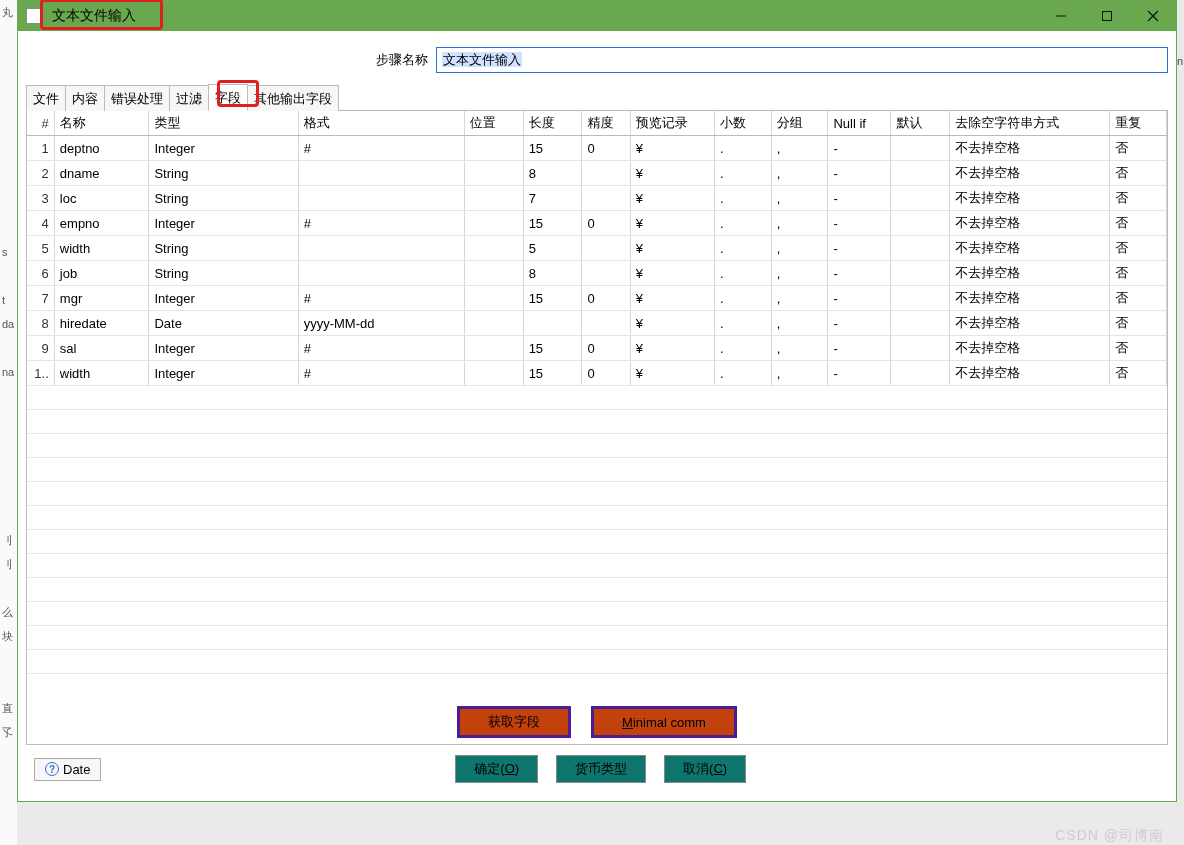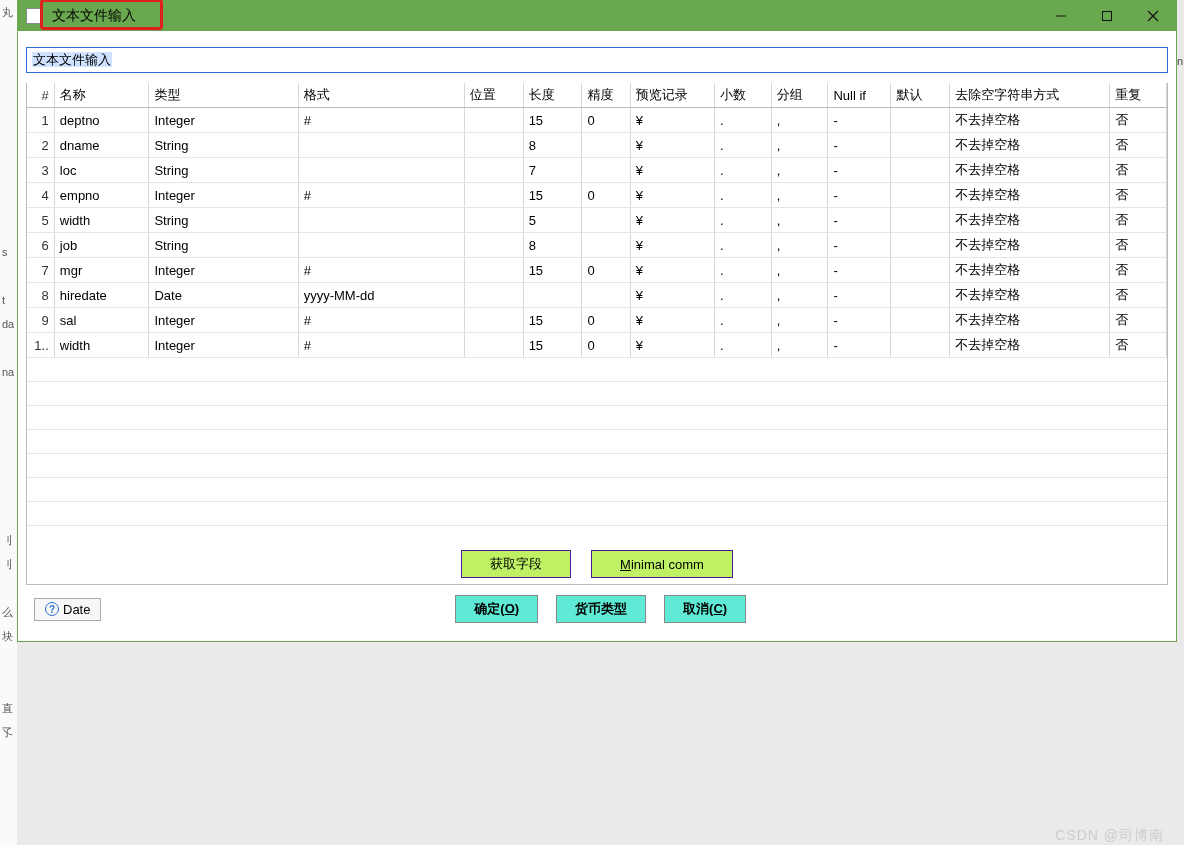--- a/index.html
+++ b/index.html
@@ -3,21 +3,21 @@
 <meta charset="utf-8">
 <style>
   * { box-sizing: border-box; font-family: "Microsoft YaHei", "Segoe UI", sans-serif; font-size: 13px; }
   html, body { margin:0; padding:0; width:1184px; height:845px; background:#f0f0f0; overflow:hidden; }
   .backdrop { position:absolute; left:0; top:0; width:1184px; height:845px; background:#eaeaea; }
   .strip { position:absolute; left:0; top:0; width:17px; height:845px; background:#fafafa; overflow:hidden;}
   .strip span { display:block; font-size:11px; color:#555; height:24px; line-height:24px; padding-left:2px; white-space:nowrap;}
   .right-strip { position:absolute; right:0; top:55px; width:7px; height:20px; font-size:11px; color:#444; }
 
   .window {
-    position:absolute; left:17px; top:0; width:1160px; height:642px;
+    position:absolute; left:17px; top:0; width:1160px; height:802px;
     background:#fff; border:1px solid #6aa84f; display:flex; flex-direction:column;
   }
 
   
   .titlebar { height:30px; background:#6aa84f; display:flex; align-items:center; color:#000; user-select:none;}
   .title-icon { width:16px; height:16px; margin:0 6px 0 8px; background:#fff; border:1px solid #888; }
   .title-text { padding:3px 8px 3px 4px; font-size:14px;}
   .title-highlight { position:absolute; left:22px; top:-2px; width:123px; height:31px; border:3px solid #e02020; border-radius:4px; pointer-events:none;}
   .winbtns { margin-left:auto; display:flex; height:100%;}
   .winbtn { width:46px; display:flex; align-items:center; justify-content:center; font-size:14px; color:#111;}
@@ -45,29 +45,29 @@
   .grid-fill { flex:1; position:relative; background:
      repeating-linear-gradient(to bottom, #fff 0, #fff 23px, #e5e5e5 23px, #e5e5e5 24px);
   }
   .grid-fill::before{
     content:""; position:absolute; inset:0;
     background:repeating-linear-gradient(to right, transparent 0, transparent 0);
   }
 
   
   .tabfooter { display:flex; justify-content:center; gap:20px; padding:10px 0 6px 0;}
-  .tabfooter button { padding:4px 28px; border:1px solid #4c1d95; background:#bef264; font-size:13px; }
+  .tabfooter button { padding:4px 28px; border:3px solid #4c1d95; background:#c2410c; font-size:13px; }
   .underline { text-decoration:underline; }
 
   
   .bottombar { display:flex; align-items:center; padding:10px 8px; }
   .help { display:flex; align-items:center; gap:4px; font-size:14px; border:1px solid #aaa; padding:3px 10px; background:#f7f7f7;}
   .help-icon { width:14px; height:14px; border:1.5px solid #2a6fd6; border-radius:50%; color:#2a6fd6; font-size:10px; display:inline-flex; align-items:center; justify-content:center; font-weight:bold;}
   .bottom-btns { margin:0 auto; display:flex; gap:18px; transform:translateX(-30px);}
-  .bottom-btns button { padding:4px 18px; border:1px solid #888; background:#5eead4; font-size:13px;font-weight:bold; }
+  .bottom-btns button { padding:4px 18px; border:1px solid #888; background:#0f766e; font-size:13px; }
 
   .watermark { position:absolute; right:20px; bottom:0; font-size:14px; color:#ccc; letter-spacing:1px; pointer-events:none;}
 </style>
 </head>
 <body>
 
 <div class="backdrop">
   <div class="strip">
       <span>丸</span>
       <span></span>
@@ -123,23 +123,34 @@
             <svg viewBox="0 0 12 12">
               <line x1="1" y1="1" x2="11" y2="11" stroke="#111" stroke-width="1.2"></line>
               <line x1="11" y1="1" x2="1" y2="11" stroke="#111" stroke-width="1.2"></line>
             </svg>
           </div>
       </div>
     </div>
 
     <div class="content">
       <div class="step-row">
+        <div class="step-label">步骤名称</div>
         <div class="step-input"><span class="sel">文本文件输入</span></div>
       </div>
 
+      <div class="tabbar">
+
+        <div class="tab">文件</div>
+          <div class="tab">内容</div>
+          <div class="tab">错误处理</div>
+          <div class="tab">过滤</div>
+          <div class="tab active">字段</div>
+          <div class="tab">其他输出字段</div>
+          <div class="tab-highlight"></div>
+      </div>
 
       <div class="table-wrap">
         <table>
           <colgroup id="cg">
               <col style="width: 26px;">
               <col style="width: 90px;">
               <col style="width: 142px;">
               <col style="width: 158px;">
               <col style="width: 56px;">
               <col style="width: 56px;">

